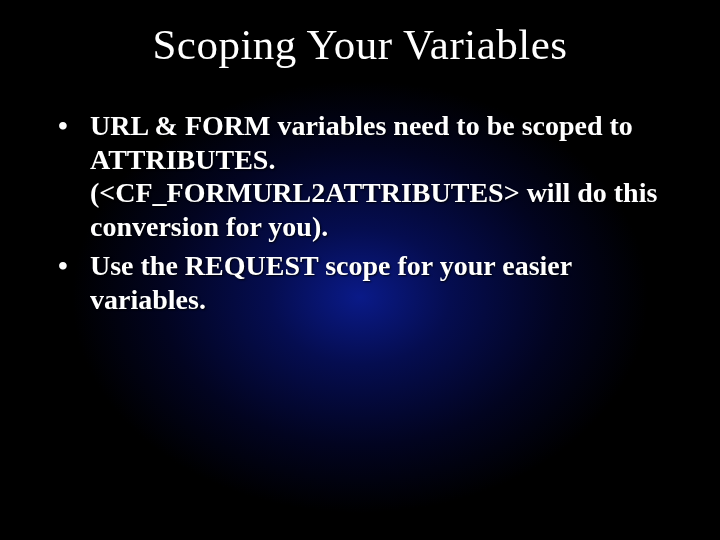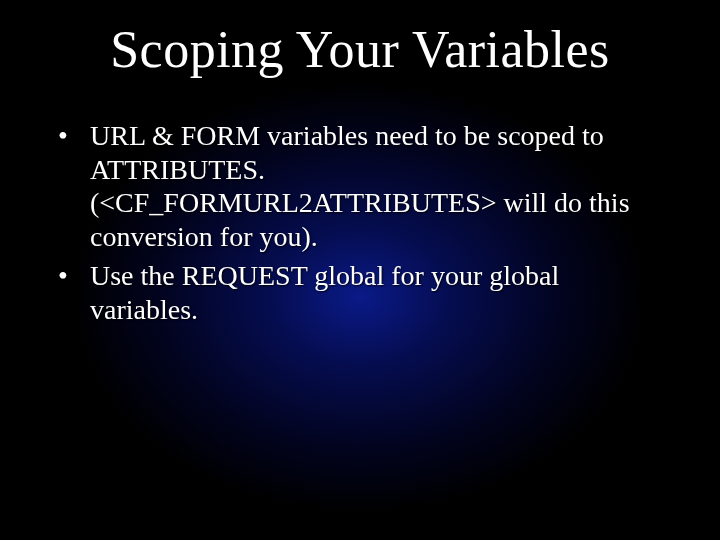--- a/index.html
+++ b/index.html
@@ -12,21 +12,21 @@
   .slide {
     width: 720px;
     height: 540px;
     background: radial-gradient(ellipse 50% 50% at 50% 55%, #0a1a88 0%, #050d50 25%, #020420 55%, #000000 80%);
     font-family: "Times New Roman", Times, serif;
     color: #ffffff;
     box-sizing: border-box;
     position: relative;
   }
   .title {
-    font-size: 52px;
+    font-size: 43px;
     text-align: center;
     padding-top: 20px;
     padding-bottom: 10px;
     font-weight: normal;
     text-shadow: 2px 2px 3px rgba(0,0,0,0.9);
     letter-spacing: 0.5px;
   }
   .body {
     padding: 30px 50px 0 50px;
     font-size: 28px;
@@ -35,34 +35,35 @@
   ul.bullets {
     list-style: none;
     margin: 0;
     padding: 0;
   }
   ul.bullets > li {
     position: relative;
     padding-left: 40px;
     margin-bottom: 6px;
     text-shadow: 1px 1px 2px rgba(0,0,0,0.9);
+    font-weight: bold;
   }
   ul.bullets > li::before {
     content: "•";
     position: absolute;
     left: 8px;
     top: 0;
     font-size: 28px;
     line-height: 1.2;
   }
 </style>
 </head>
 <body>
 
 <div class="slide">
   <div class="title">Scoping Your Variables</div>
   <div class="body">
     <ul class="bullets">
       <li>URL &amp; FORM variables need to be scoped to ATTRIBUTES. (&lt;CF_FORMURL2ATTRIBUTES&gt; will do this conversion for you).</li>
-      <li>Use the REQUEST global for your global variables.</li>
+      <li>Use the REQUEST scope for your easier variables.</li>
     </ul>
   </div>
 </div>
 
 </body></html>

